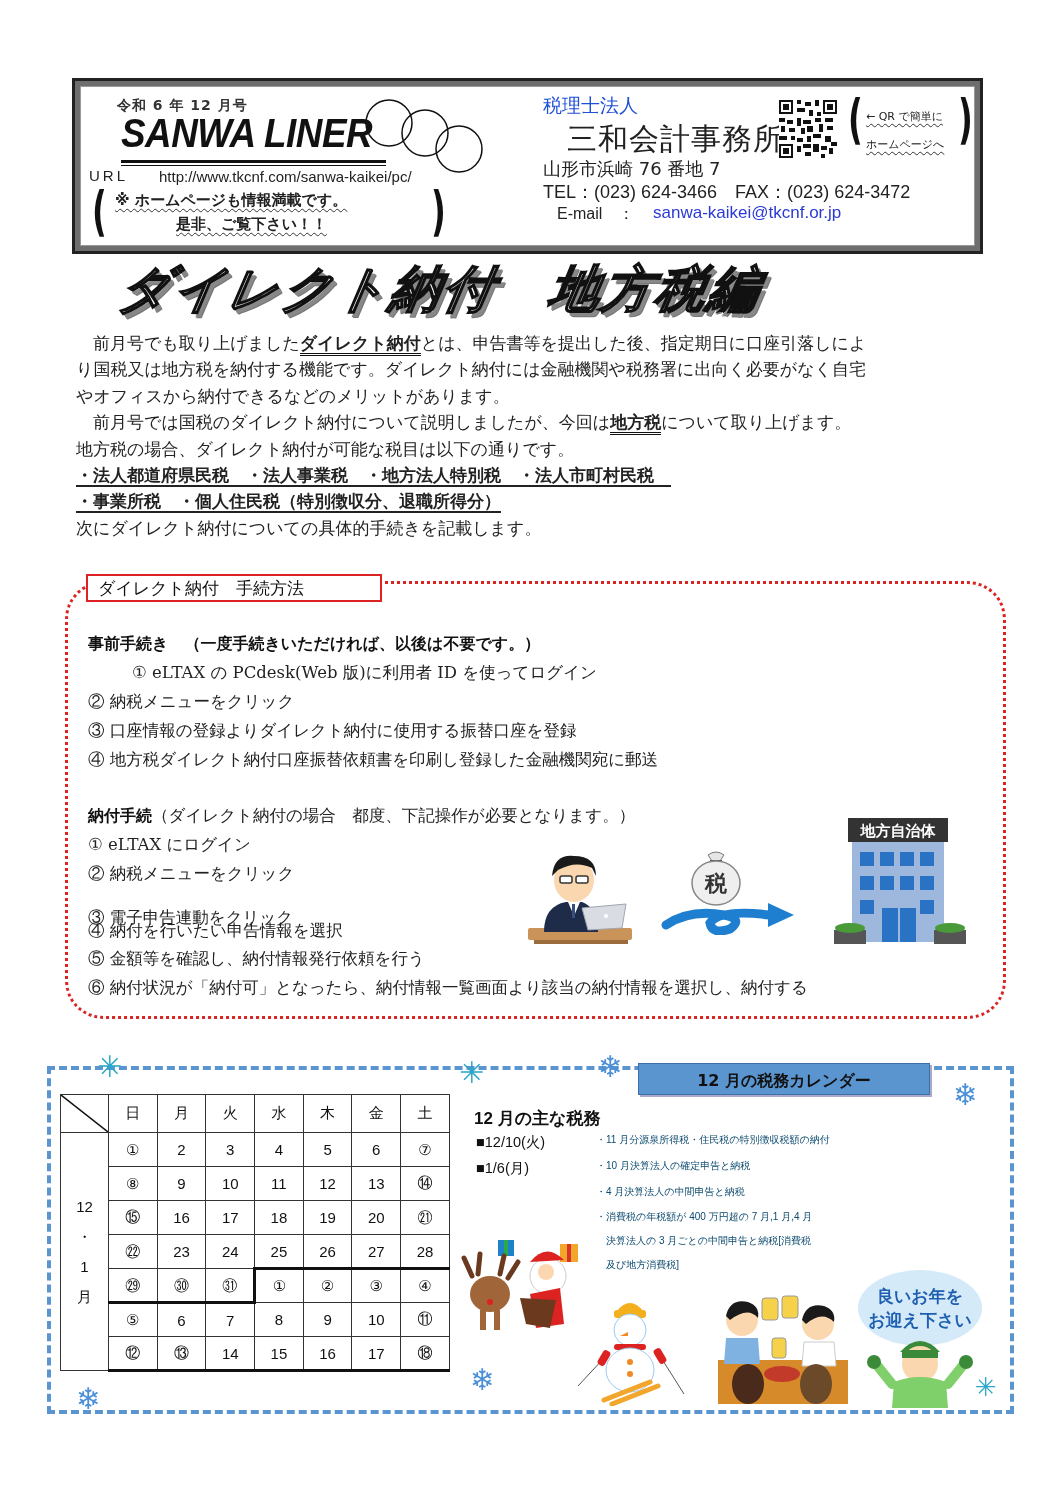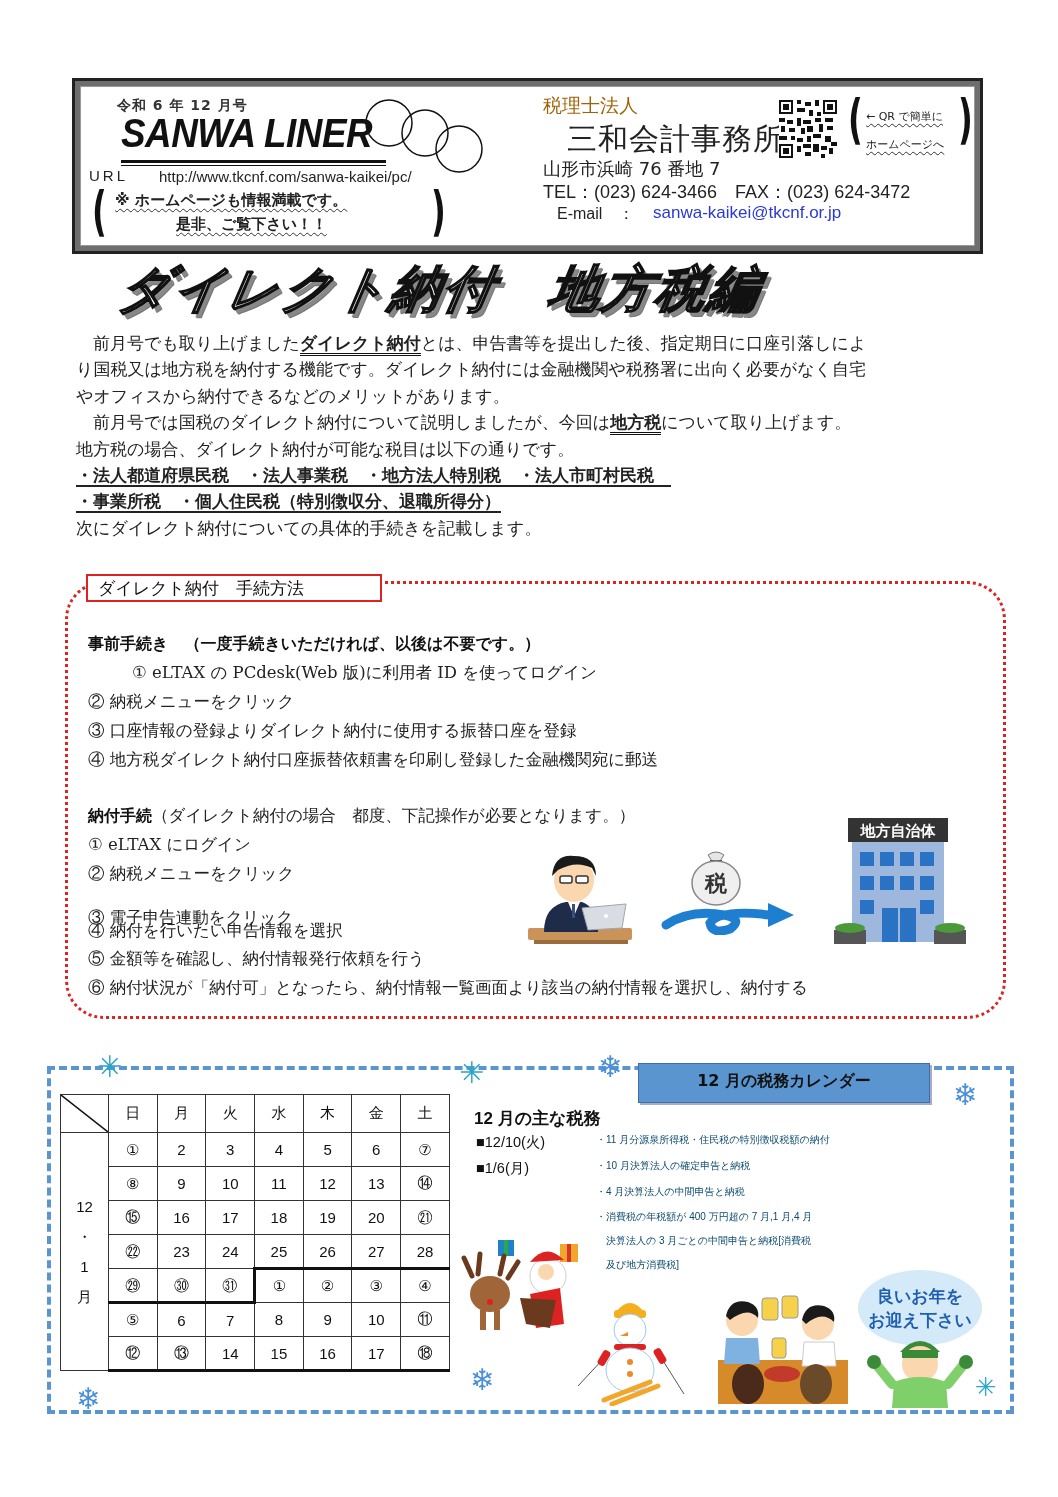--- a/index.html
+++ b/index.html
@@ -23,21 +23,21 @@
   .rings { left: 280px; top: 6px; width: 130px; height: 80px; }
   .url-label { left: 8px; top: 80px; font-family: "Liberation Sans", sans-serif; font-size: 15px; letter-spacing: 3px; color: #222; }
   .url { left: 78px; top: 81px; font-family: "Liberation Sans", sans-serif; font-size: 15px; color: #222; }
   .bracket { font-family: "DejaVu Sans", sans-serif; font-size: 54px; font-weight: bold; line-height: 1; color: #111; transform: scaleX(0.6); }
   .note-l { left: 6px; top: 98px; }
   .note-r { left: 345px; top: 98px; }
   .note1 { left: 34px; top: 104px; font-size: 15px; font-weight: bold; color: #222; }
   .note2 { left: 95px; top: 128px; font-size: 15px; font-weight: bold; color: #222; }
   .wavy { text-decoration: underline wavy #333; text-underline-offset: 3px; text-decoration-thickness: 1px; }
 
-  .firm-type { left: 462px; top: 6px; font-size: 19px; color: #a16207; }
+  .firm-type { left: 462px; top: 6px; font-size: 19px; color: #1d4ed8; }
   .firm-name { left: 462px; top: 32px; font-size: 30px; color: #222; letter-spacing: 1px; margin-left: 24px; }
   .address { left: 462px; top: 70px; font-size: 18px; color: #222; }
   .tel { left: 462px; top: 93px; font-family: "Liberation Sans", sans-serif; font-size: 18px; color: #222; }
   .email-label { left: 476px; top: 117px; font-family: "Liberation Sans", sans-serif; font-size: 16px; color: #222; }
   .email { left: 572px; top: 116px; font-family: "Liberation Sans", sans-serif; font-size: 17px; color: #2a3ad6; }
   .qr { left: 698px; top: 13px; width: 58px; height: 58px; }
   .qr-bl { left: 762px; top: 6px; }
   .qr-br { left: 872px; top: 6px; }
   .qr-t1 { left: 785px; top: 22px; font-size: 11px; color: #222; }
   .qr-t2 { left: 785px; top: 50px; font-size: 11px; color: #222; }
@@ -68,21 +68,21 @@
   .cal-frame { left: 47px; top: 1066px; width: 967px; height: 348px; border: 4px dashed #5b95d0; }
   .cal-table { left: 60px; top: 1094px; border-collapse: collapse; font-family: "Liberation Sans", sans-serif; }
   .cal-table td { border: 1.5px solid #333; width: 48.7px; height: 34px; text-align: center; font-size: 15px; color: #111; }
   .cal-table tr.hdr td { height: 38px; font-size: 15px; }
   .cal-table td.corner { width: 48px; position: relative; }
   .cal-table td.month { width: 48px; vertical-align: middle; font-size: 15px; line-height: 30px; }
   .cal-table tr.last td { border-bottom: 3px solid #111; }
   .thick-bottom { border-bottom: 3px solid #111 !important; }
   .thick-left { border-left: 3px solid #111 !important; }
 
-  .cal-banner { left: 638px; top: 1063px; width: 292px; height: 40px; background: #5b95d0; border: 1px solid #3d6fa6; box-shadow: 2px 2px 0 #aac; text-align: center; line-height: 34px; font-weight: bold; font-size: 16px; color: #111; }
+  .cal-banner { left: 638px; top: 1063px; width: 292px; height: 32px; background: #5b95d0; border: 1px solid #3d6fa6; box-shadow: 2px 2px 0 #aac; text-align: center; line-height: 34px; font-weight: bold; font-size: 16px; color: #111; }
   .tasks-title { left: 474px; top: 1107px; font-family: "Liberation Sans", sans-serif; font-weight: bold; font-size: 17px; color: #111; }
   .task-date { font-family: "Liberation Sans", sans-serif; font-size: 14.5px; color: #111; }
   .task-item { font-family: Liberation Sans, sans-serif; font-size: 10px; color: #0c4a6e; white-space: nowrap; }
 
   .snow { position: absolute; color: #2aa6c8; font-size: 30px; line-height: 1; }
   .snow2 { color: #4a8fd8; }
 </style>
 </head>
 <body>
 

